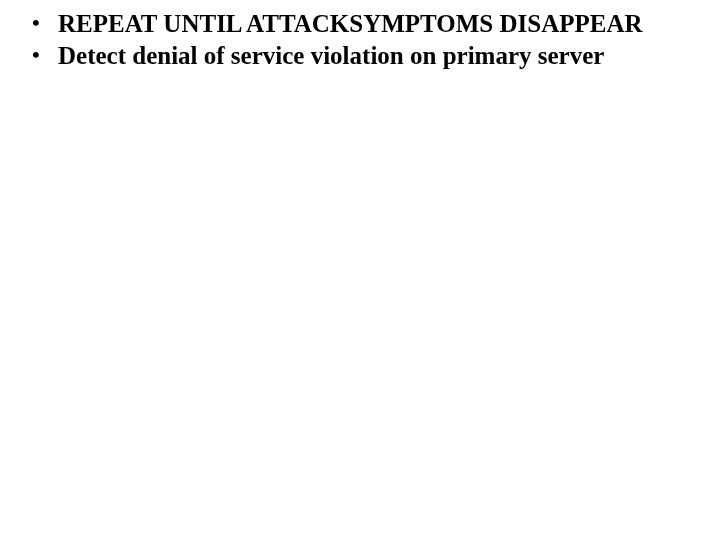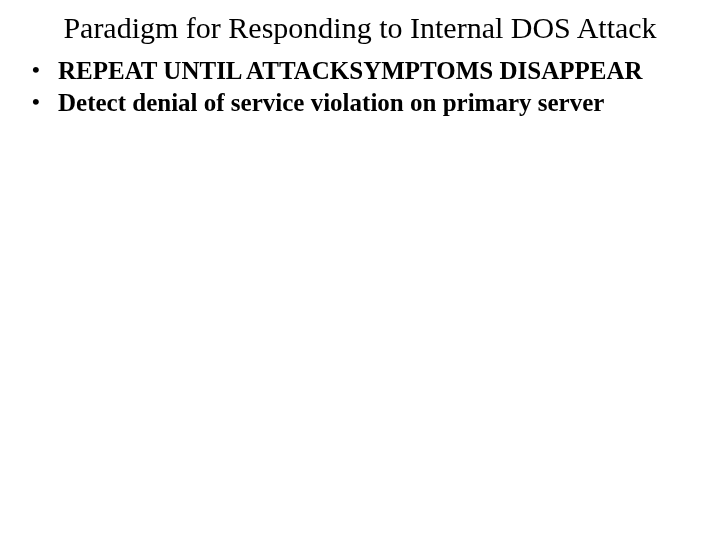--- a/index.html
+++ b/index.html
@@ -49,20 +49,19 @@
     top: 0;
     font-size: 22px;
     line-height: 1.35;
   }
 </style>
 </head>
 <body>
 
 <div class="slide">
 
-  <h1 class="slide-title">Paradigm for Responding to Internal DOS Attack</h1>
 
   <ul class="bullet-list">
     <li class="bullet-item">REPEAT UNTIL ATTACKSYMPTOMS DISAPPEAR</li>
     <li class="bullet-item">Detect denial of service violation on primary server</li>
   </ul>
 
 </div>
 
 </body></html>

